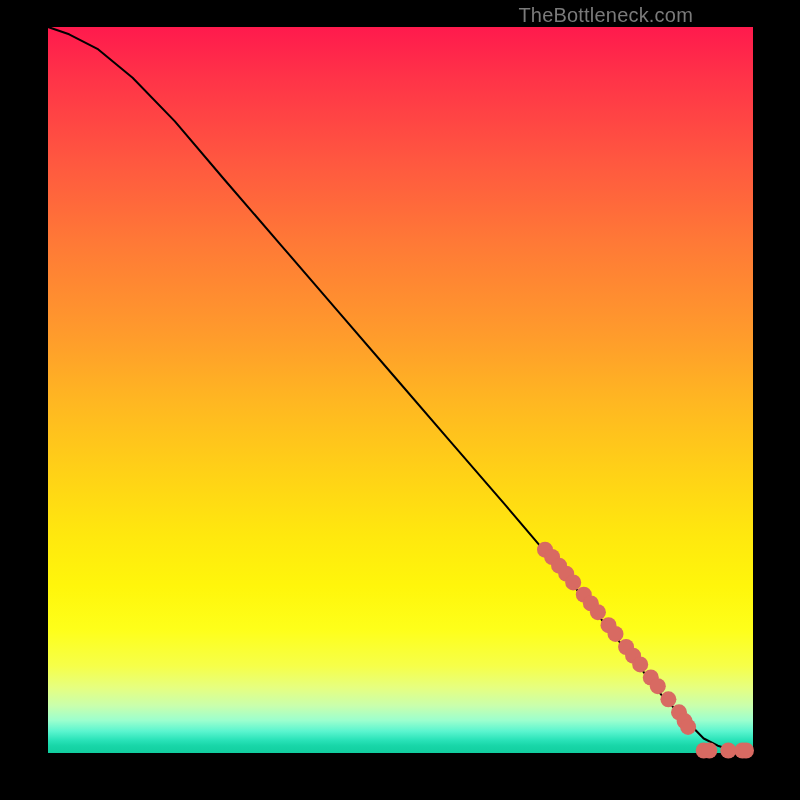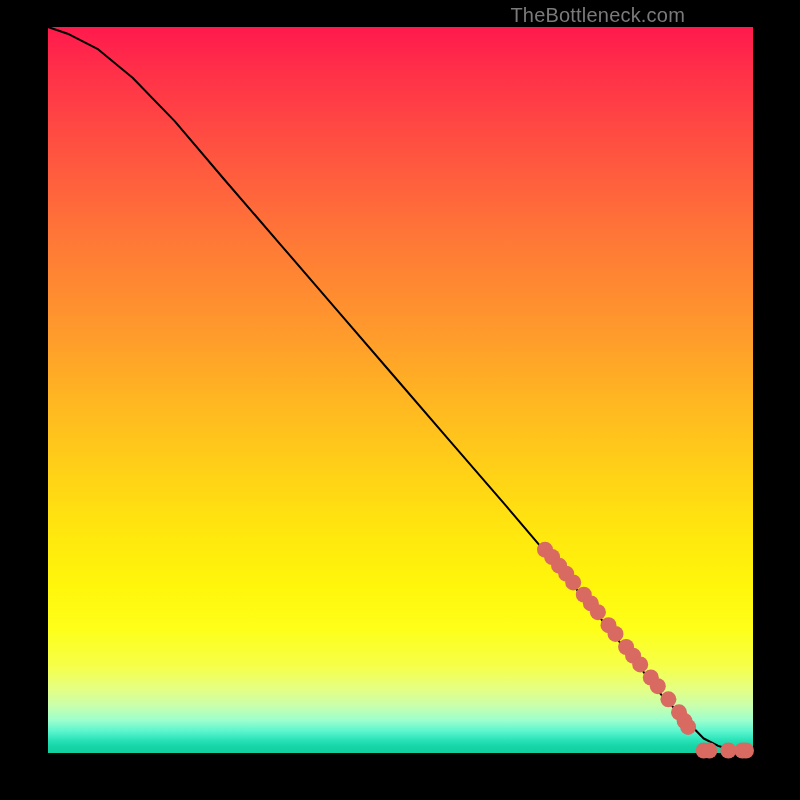--- a/index.html
+++ b/index.html
@@ -9,20 +9,21 @@
     height: 800px;
     overflow: hidden;
     background: #000;
     font-family: Arial, Helvetica, sans-serif;
   }
   .frame {
     position: relative;
     width: 732px;
     height: 800px;
     background: #000;
+    padding-left: 8px;
   }
   .plot {
     position: absolute;
     left: 48px;
     top: 27px;
     width: 705px;
     height: 726px;
     
     background: linear-gradient(to bottom,
       #ff1a4d 0%,

